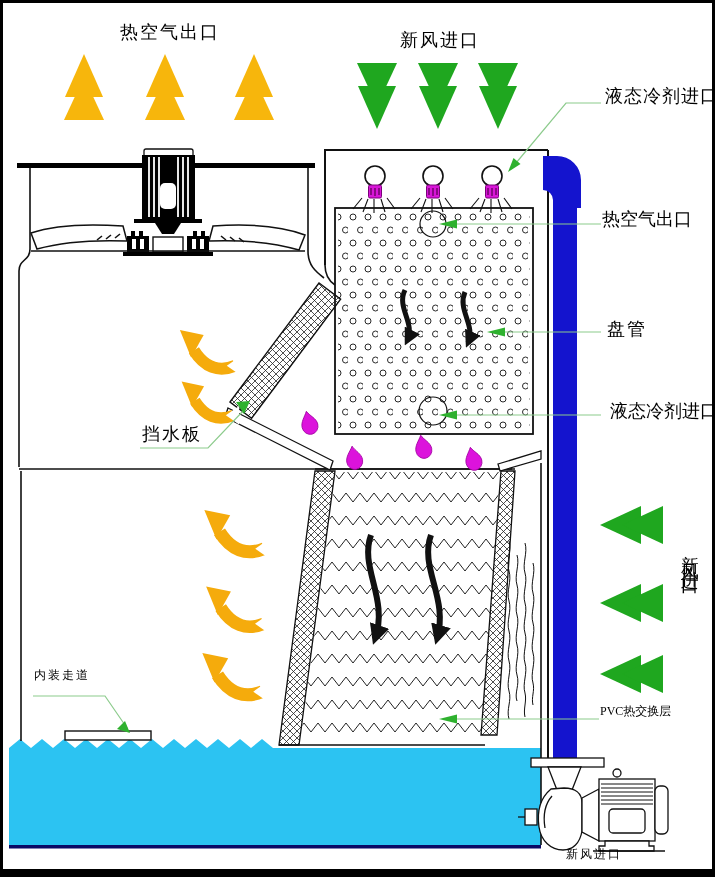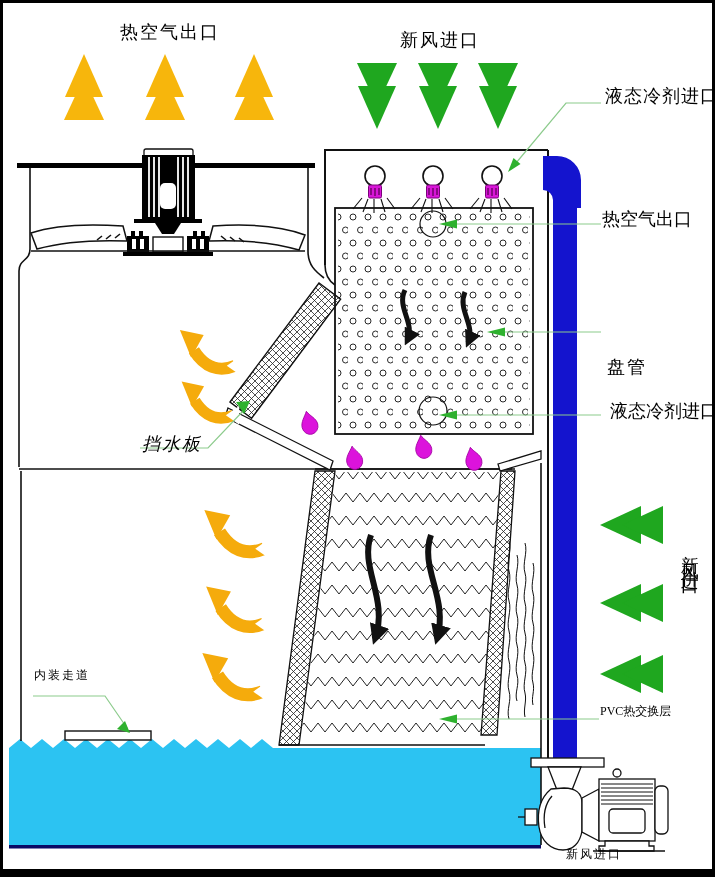--- a/index.html
+++ b/index.html
@@ -228,21 +228,21 @@
     <polygon points="247,398 233,399 241,411"></polygon>
     <polygon points="127,730 114,726 122,718"></polygon>
     <polygon points="436,716 454,711.5 454,720.5"></polygon>
   </g>
 </svg>
 
 <div class="lbl" style="left:117px;top:20px;">热空气出口</div>
 <div class="lbl" style="left:397px;top:28px;">新风进口</div>
 <div class="lbl" style="left:602px;top:84px;letter-spacing:1px;">液态冷剂进口</div>
 <div class="lbl" style="left:599px;top:207px;letter-spacing:0;">热空气出口</div>
-<div class="lbl" style="left:604px;top:317px;margin-top:38px;">盘管</div>
+<div class="lbl" style="left:604px;top:317px;">盘管</div>
 <div class="lbl" style="left:599px;top:399px;letter-spacing:0;margin-left:8px;">液态冷剂进口</div>
-<div class="lbl" style="left:139px;top:432px;font-style:italic;">挡水板</div>
+<div class="lbl" style="left:139px;top:422px;">挡水板</div>
 <div class="lbl vert" style="left:676px;top:538px;">新风进口</div>
 <div class="lbl small" style="left:31px;top:666px;">内装走道</div>
 <div class="lbl small" style="left:597px;top:702px;letter-spacing:0;">PVC热交换层</div>
 <div class="lbl small" style="left:563px;top:845px;">新风进口</div>
 
 </div>
 
 </body></html>

